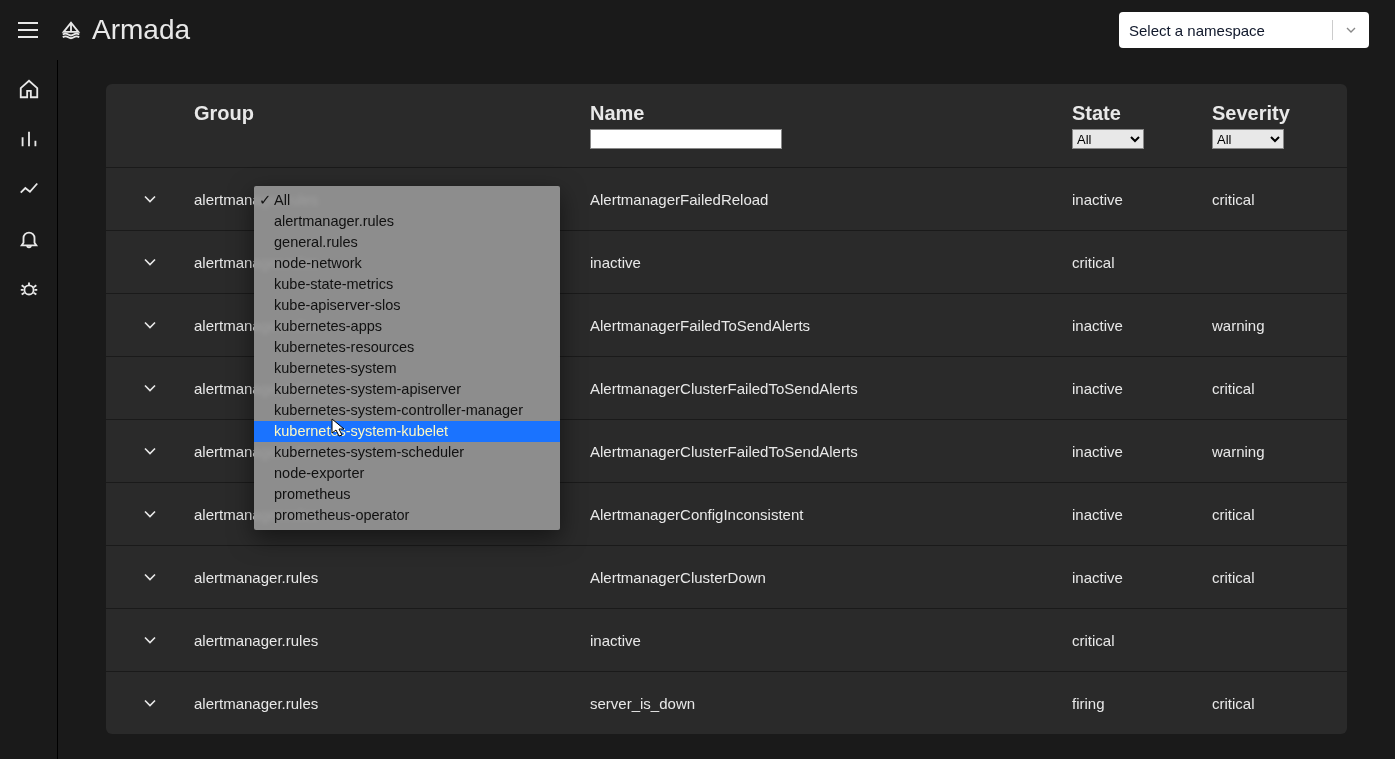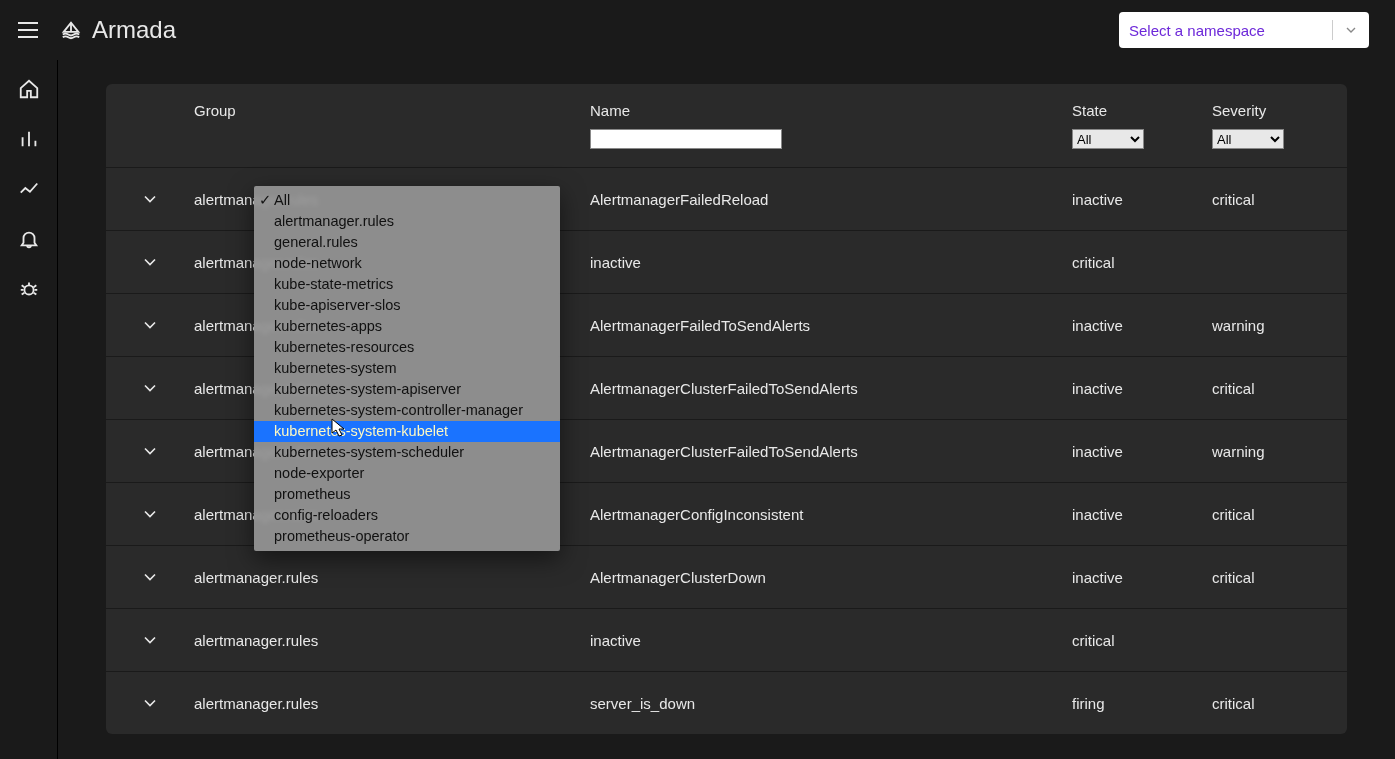--- a/index.html
+++ b/index.html
@@ -1,31 +1,31 @@
 <!DOCTYPE html>
 <html><head>
 <meta charset="utf-8">
 <style>
   * { box-sizing: border-box; margin: 0; padding: 0; }
   html, body { width: 1395px; height: 759px; background: #1a1a1a; color: #e8e8e8; font-family: -apple-system, "Helvetica Neue", Arial, sans-serif; font-size: 15px; overflow: hidden; }
   .topbar { height: 60px; background: #1a1a1a; display: flex; align-items: center; padding: 0 16px; position: relative; }
   .hamburger { width: 24px; height: 24px; cursor: pointer; display:flex; flex-direction:column; justify-content:center; gap:5px; margin-right: 20px;}
   .hamburger span { display:block; height:2px; background:#e8e8e8; width:20px; margin:0 auto;}
-  .brand { display:flex; align-items:center; gap:10px; font-size:24px; font-weight:500; }
+  .brand { display:flex; align-items:center; gap:10px; font-size:28px; font-weight:500; }
   .brand svg { width:22px; height:22px; }
-  .ns-select { position:absolute; right:26px; top:12px; width:250px; height:36px; background:#fff; border-radius:4px; display:flex; align-items:center; padding:0 10px; color:#6d28d9; cursor:pointer; }
+  .ns-select { position:absolute; right:26px; top:12px; width:250px; height:36px; background:#fff; border-radius:4px; display:flex; align-items:center; padding:0 10px; color:#0f172a; cursor:pointer; }
   .ns-select .divider { width:1px; height:20px; background:#ccc; margin:0 10px 0 auto;}
   .ns-select svg { width:16px; height:16px; stroke:#888;}
   .shell { display:flex; height: calc(759px - 60px); }
   .sidebar { width:58px; background:#1a1a1a; border-right:1px solid #000; display:flex; flex-direction:column; align-items:center; padding-top:18px; gap:28px;}
   .sidebar .icon { width:22px; height:22px; stroke:#e8e8e8; fill:none; cursor:pointer;}
   .main { flex:1; padding: 24px 48px; overflow:auto; }
   .panel { background:#2a2a2a; border-radius:6px; }
   .filters { display:grid; grid-template-columns: 396px 482px 140px 140px; gap:0; padding:18px 0 18px 88px; align-items:start;}
-  .filters label { display:block; font-size:15px; color:#e8e8e8; margin-bottom:10px; font-weight:400;}
+  .filters label { display:block; font-size:20px; color:#e8e8e8; margin-bottom:4px; font-weight:700;}
   .filters input[type=text] { width:192px; height:20px; background:#fff; border:1px solid #888; color:#000; font-size:14px; padding:0 4px;}
   .filters select { width:72px; height:20px; background:#e8e8e8; color:#000; border:1px solid #888; font-size:13px;}
   .rows { }
   .row { display:grid; grid-template-columns: 88px 396px 482px 140px 140px; align-items:center; height:63px; border-top:1px solid #1a1a1a; }
   .row .chev { display:flex; justify-content:center; }
   .row .chev svg { width:20px; height:20px; stroke:#e8e8e8; fill:none; stroke-width:2;}
   .row .cell { font-size:15px; color:#e8e8e8; }
   .group-dropdown { position:absolute; left:254px; top:186px; width:306px; background:rgba(150,150,150,0.92); backdrop-filter: blur(2px); border-radius:2px; box-shadow:0 8px 24px rgba(0,0,0,0.5); padding:4px 0; z-index:100; color:#111; font-size:14.5px;}
   .group-dropdown .opt { padding:1px 20px; line-height:19px; cursor:pointer; white-space:nowrap; position:relative;}
   .group-dropdown .opt.checked::before { content:"✓"; position:absolute; left:5px; }
@@ -212,21 +212,20 @@
     <div class="opt">kube-apiserver-slos</div>
     <div class="opt">kubernetes-apps</div>
     <div class="opt">kubernetes-resources</div>
     <div class="opt">kubernetes-system</div>
     <div class="opt">kubernetes-system-apiserver</div>
     <div class="opt">kubernetes-system-controller-manager</div>
     <div class="opt hl">kubernetes-system-kubelet</div>
     <div class="opt">kubernetes-system-scheduler</div>
     <div class="opt">node-exporter</div>
     <div class="opt">prometheus</div>
-    <div class="opt">config-reloaders</div>
     <div class="opt">prometheus-operator</div>
   </div>
 
 <div class="cursor">
   <svg viewBox="0 0 16 20">
       <path d="M1 1 L1 15 L5 12 L8 18 L11 17 L8 11 L13 11 Z" fill="#fff" stroke="#000" stroke-width="1"></path>
     </svg>
 </div>
 
 </body></html>

